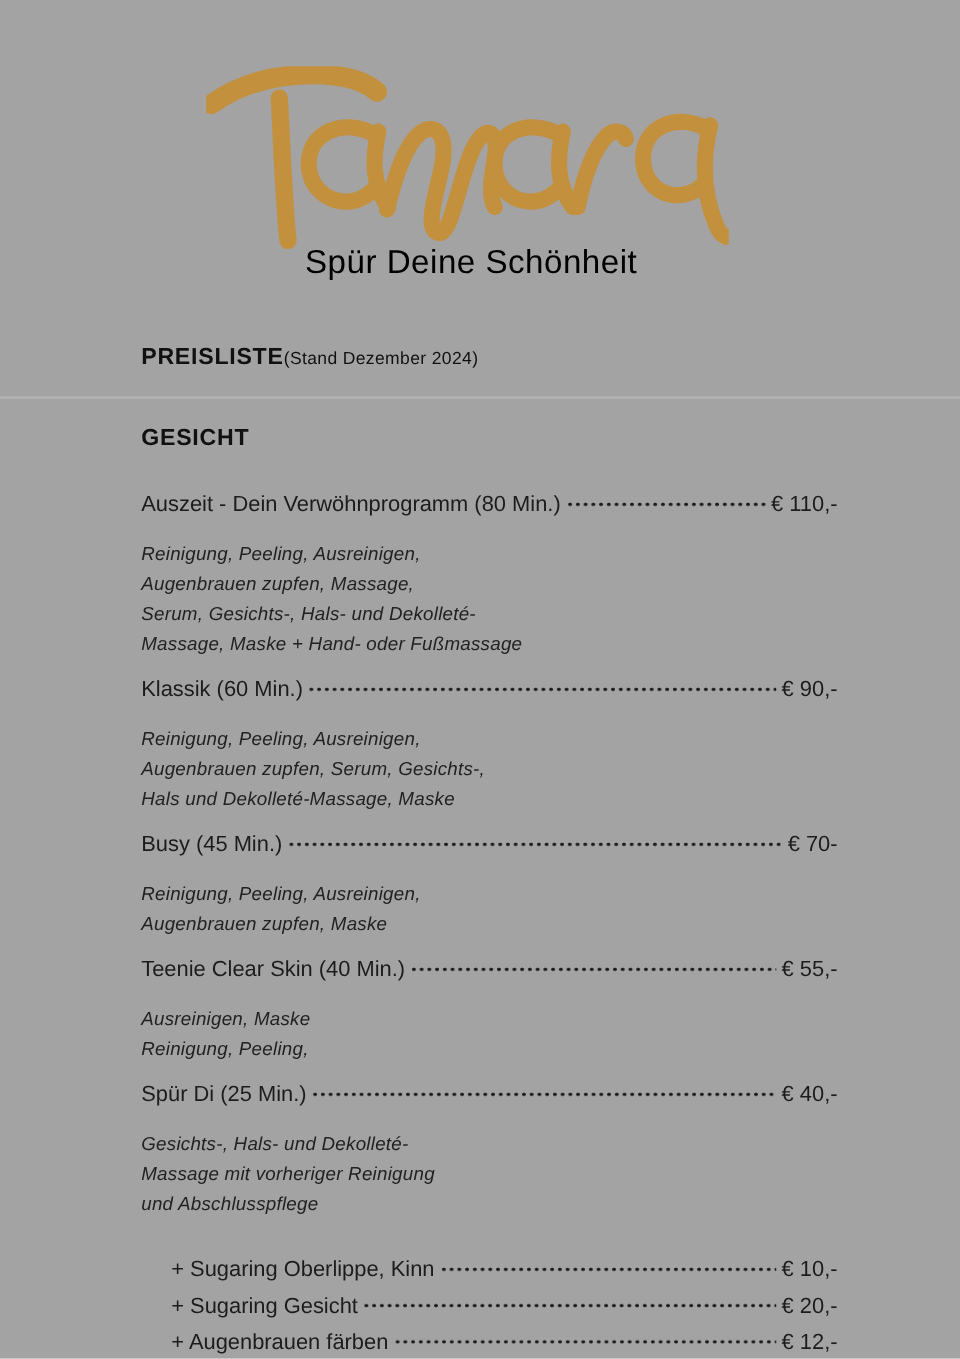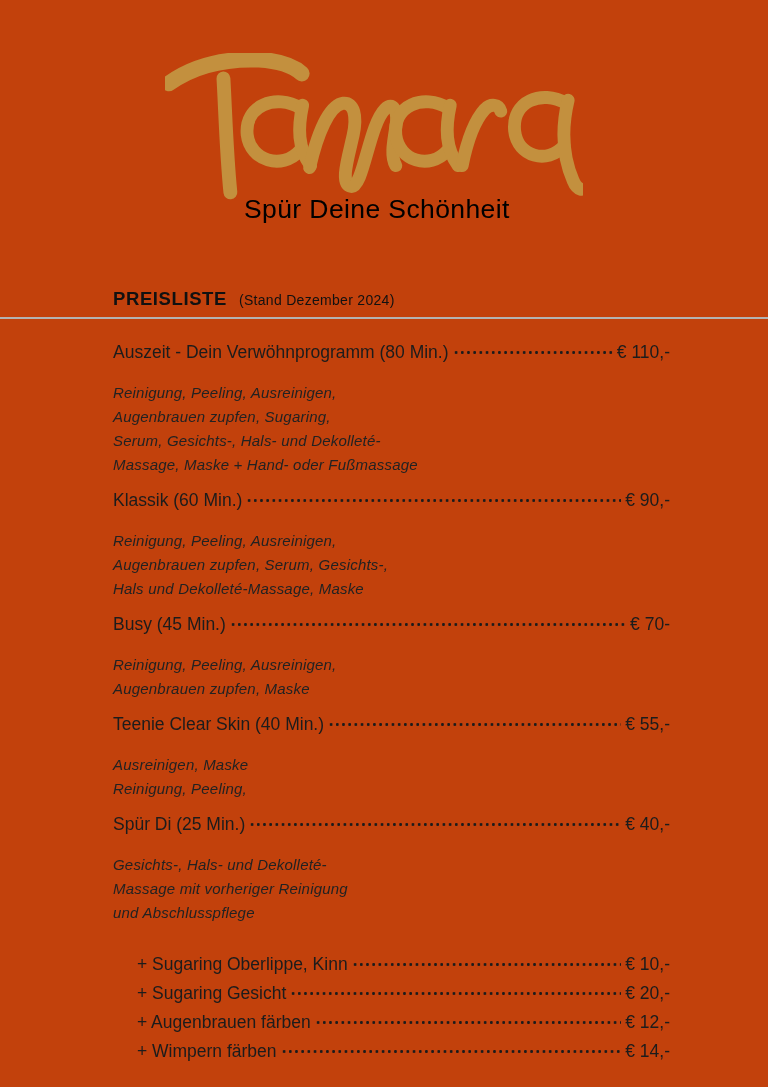--- a/index.html
+++ b/index.html
@@ -1,35 +1,35 @@
 <!DOCTYPE html>
 <html><head>
 <meta charset="utf-8">
 <style>
   html, body { margin: 0; padding: 0; background: #ffffff; }
   .page {
     position: relative;
     width: 768px;
     height: 1087px;
-    background: #c2410c;
+    background: #a3a3a3;
     font-family: "Liberation Sans", "DejaVu Sans", sans-serif;
     color: #1a1a1a;
     overflow: hidden;
   }
   
   .logo-svg { position: absolute; left: 165px; top: 53px; width: 418px; height: 150px; }
   .logo-svg path { fill: none; stroke-linecap: round; stroke-linejoin: round; }
   .tagline {
     position: absolute; left: 244px; top: 194px;
     font-size: 26.5px; letter-spacing: 0.4px; color: #000;
   }
   
   .header-row {
-    position: absolute; left: 113px; top: 288px;
-    display: flex; align-items: baseline; gap: 12px;
+    position: absolute; left: 113px; top: 274px;
+    display: flex; align-items: baseline; 
   }
   .pl-title { font-weight: bold; font-size: 18.5px; letter-spacing: 0.6px; color: #111; }
   .pl-subtitle { font-size: 14px; letter-spacing: 0.3px; color: #111; }
   .rule {
     position: absolute; left: 0; top: 317px; width: 768px; height: 0;
     border-top: 2px solid #b3b3b3;
   }
   
   .content { position: absolute; left: 113px; top: 339px; width: 557px; }
   .section-heading { font-size: 18.5px; font-weight: bold; letter-spacing: 0.6px; margin: 0 0 29px 0; color: #111; }
@@ -79,30 +79,31 @@
   <div class="tagline">Spür Deine Schönheit</div>
 
   <div class="header-row">
     <span class="pl-title">PREISLISTE</span>
     <span class="pl-subtitle">(Stand Dezember 2024)</span>
   </div>
 
   <div class="rule"></div>
 
   <div class="content">
+    <div class="section-heading">GESICHT</div>
     <div id="services-mount">
   <div class="service">
     <div class="row">
       <span class="name">Auszeit - Dein Verwöhnprogramm (80 Min.)</span>
       <span class="dots"></span>
       <span class="price">€ 110,-</span>
     </div>
     <div class="service-desc">
             <div class="desc-line">Reinigung, Peeling, Ausreinigen,</div>
-            <div class="desc-line">Augenbrauen zupfen, Sugaring,</div>
+            <div class="desc-line">Augenbrauen zupfen, Massage,</div>
             <div class="desc-line">Serum, Gesichts-, Hals- und Dekolleté-</div>
             <div class="desc-line">Massage, Maske + Hand- oder Fußmassage</div>
           </div>
   </div>
 
   <div class="service">
     <div class="row">
       <span class="name">Klassik (60 Min.)</span>
       <span class="dots"></span>
       <span class="price">€ 90,-</span>

